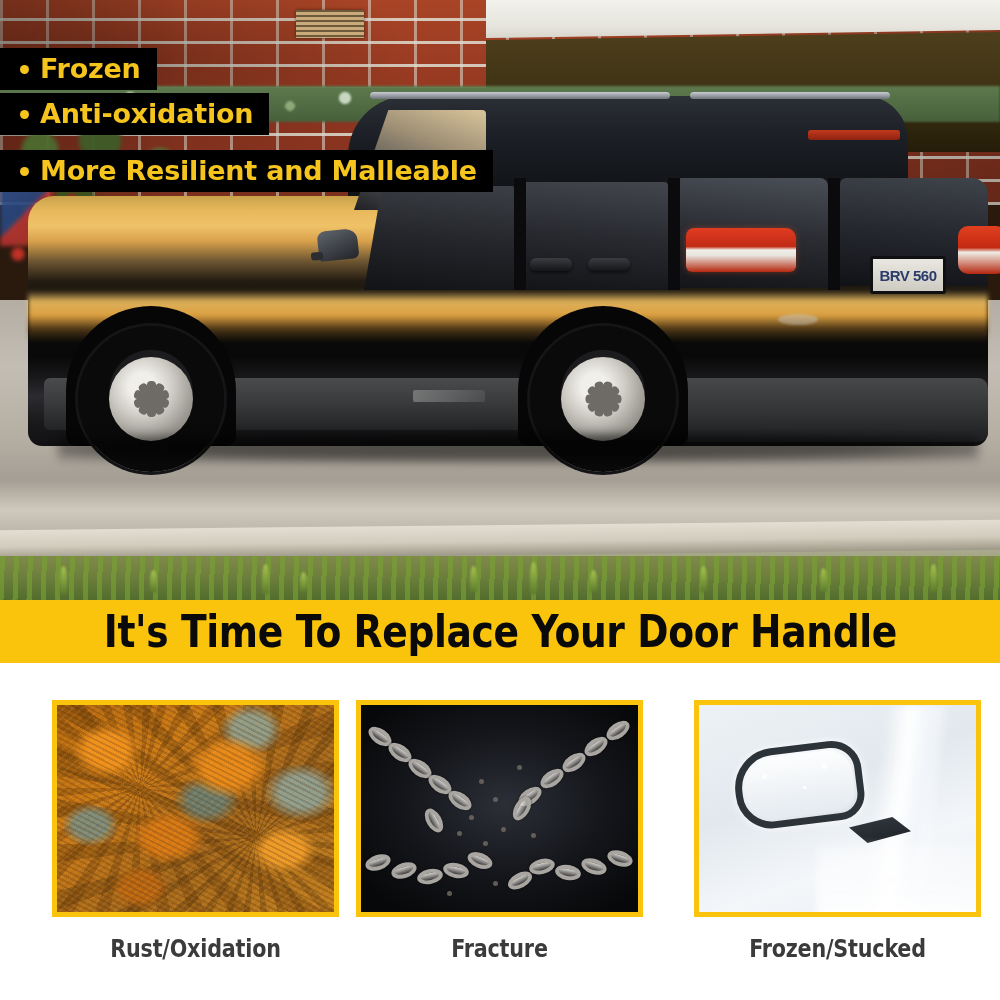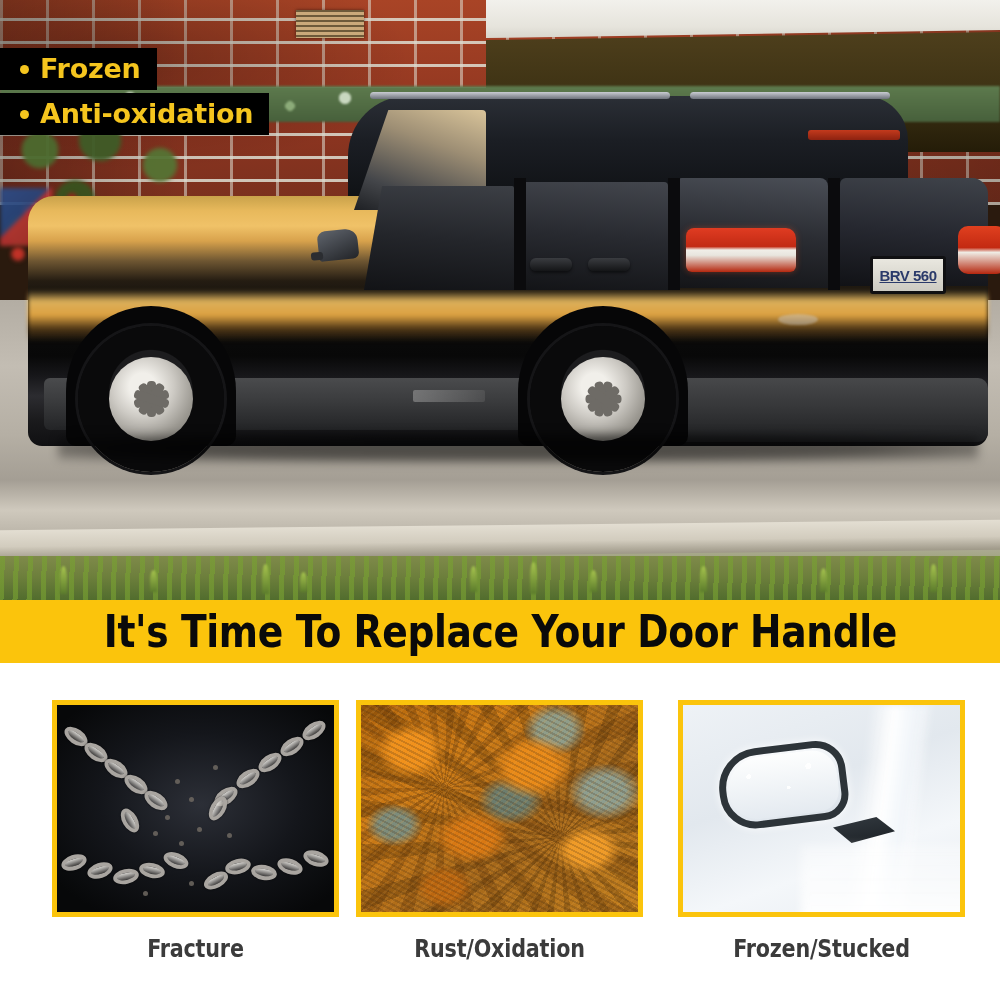--- a/index.html
+++ b/index.html
@@ -233,21 +233,21 @@
     border-radius:10px;
   }
   .plate {
     position:absolute; left:852px; top:178px; width:76px; height:38px;
     background:linear-gradient(180deg,#e9e7df,#cdcbc2);
     border:3px solid #101012; border-radius:3px;
     display:flex; align-items:center; justify-content:center;
   }
   .plate span {
     font:700 15px/1 "Liberation Sans", sans-serif; color:#2a3a6a;
-    letter-spacing:-.5px; filter:blur(.6px);text-decoration:underline;
+    letter-spacing:-.5px; filter:blur(.6px);
   }
   .brakelight {
     position:absolute; left:790px; top:52px; width:92px; height:10px;
     background:linear-gradient(180deg,#c33a1d,#8d2210); border-radius:3px;
   }
   .toyota-badge {
     position:absolute; left:760px; top:236px; width:40px; height:11px;
     background:rgba(200,200,200,.45); border-radius:50%; filter:blur(.8px);
   }
   .rear-bumper {
@@ -291,21 +291,21 @@
   }
 
   
   #thumbs {
     position:absolute; left:0; top:663px; width:1000px; height:337px;
     background:#ffffff;
   }
   .card { position:absolute; top:37px; width:287px; }
   .card:nth-child(1) { left:52px; }
   .card:nth-child(2) { left:356px; }
-  .card:nth-child(3) { left:678px; }
+  .card:nth-child(3) { left:694px; }
   .frame {
     width:287px; height:217px; border:5px solid #fbc40c;
     overflow:hidden; position:relative; background:#111;
   }
   .caption {
     margin-top:18px; text-align:center;
     font:700 25px/1.1 "DejaVu Sans Condensed","Liberation Sans Narrow","Liberation Sans", sans-serif;
     color:#3b3b3b; letter-spacing:-.2px;
     transform:scaleX(.92);
   }
@@ -471,27 +471,39 @@
   </div>
 
   <div class="bullet-box" id="bullet0">
     <span class="dot"></span>
     <span>Frozen</span>
   </div>
   <div class="bullet-box" id="bullet1">
     <span class="dot"></span>
     <span>Anti-oxidation</span>
   </div>
+  <div class="bullet-box" id="bullet2">
+    <span class="dot"></span>
+    <span>More Resilient and Malleable</span>
+  </div>
 </div>
 
 <div id="banner">
   <div class="txt">It's Time To Replace Your Door Handle</div>
 </div>
 
 <div id="thumbs">
+
+  <div class="card">
+    <div class="frame">
+      <div class="th-rust"></div>
+      <div class="rust-grain"></div>
+    </div>
+    <div class="caption">Rust/Oxidation</div>
+  </div>
 
   <div class="card">
     <div class="frame">
       <div class="th-chain">
         <div class="chlink" style="left:6px;top:24px;transform:rotate(35deg)"></div>
         <div class="chlink" style="left:26px;top:40px;transform:rotate(35deg)"></div>
         <div class="chlink" style="left:46px;top:56px;transform:rotate(35deg)"></div>
         <div class="chlink" style="left:66px;top:72px;transform:rotate(35deg)"></div>
         <div class="chlink" style="left:86px;top:88px;transform:rotate(35deg)"></div>
         <div class="chlink" style="left:244px;top:18px;transform:rotate(-35deg)"></div>
@@ -521,28 +533,20 @@
         <div class="chip" style="left:170px;top:128px"></div>
         <div class="chip" style="left:132px;top:176px"></div>
         <div class="chip" style="left:86px;top:186px"></div>
       </div>
     </div>
     <div class="caption">Fracture</div>
   </div>
 
   <div class="card">
     <div class="frame">
-      <div class="th-rust"></div>
-      <div class="rust-grain"></div>
-    </div>
-    <div class="caption">Rust/Oxidation</div>
-  </div>
-
-  <div class="card">
-    <div class="frame">
       <div class="th-snow"></div>
       <div class="snow-drift"></div>
       <div class="snow-mirror"></div>
       <div class="mirror-arm"></div>
       <div class="snow-drift2"></div>
     </div>
     <div class="caption">Frozen/Stucked</div>
   </div>
 </div>
 

